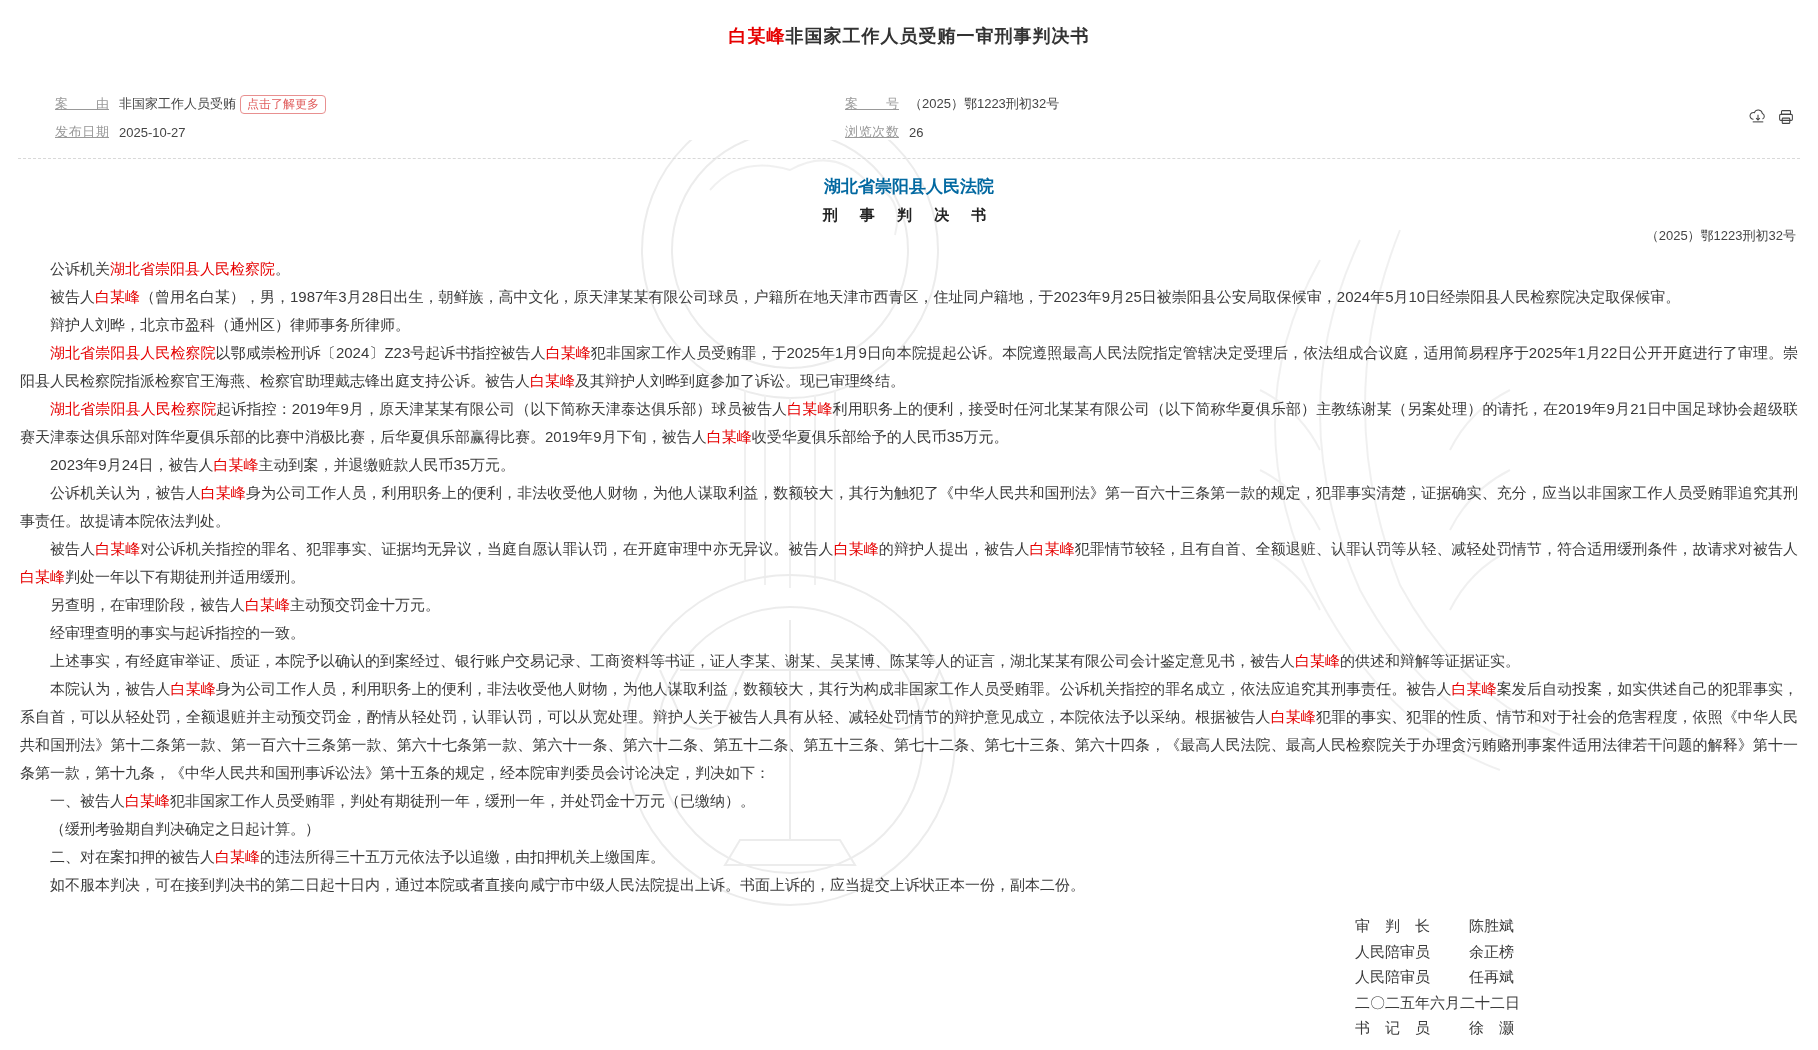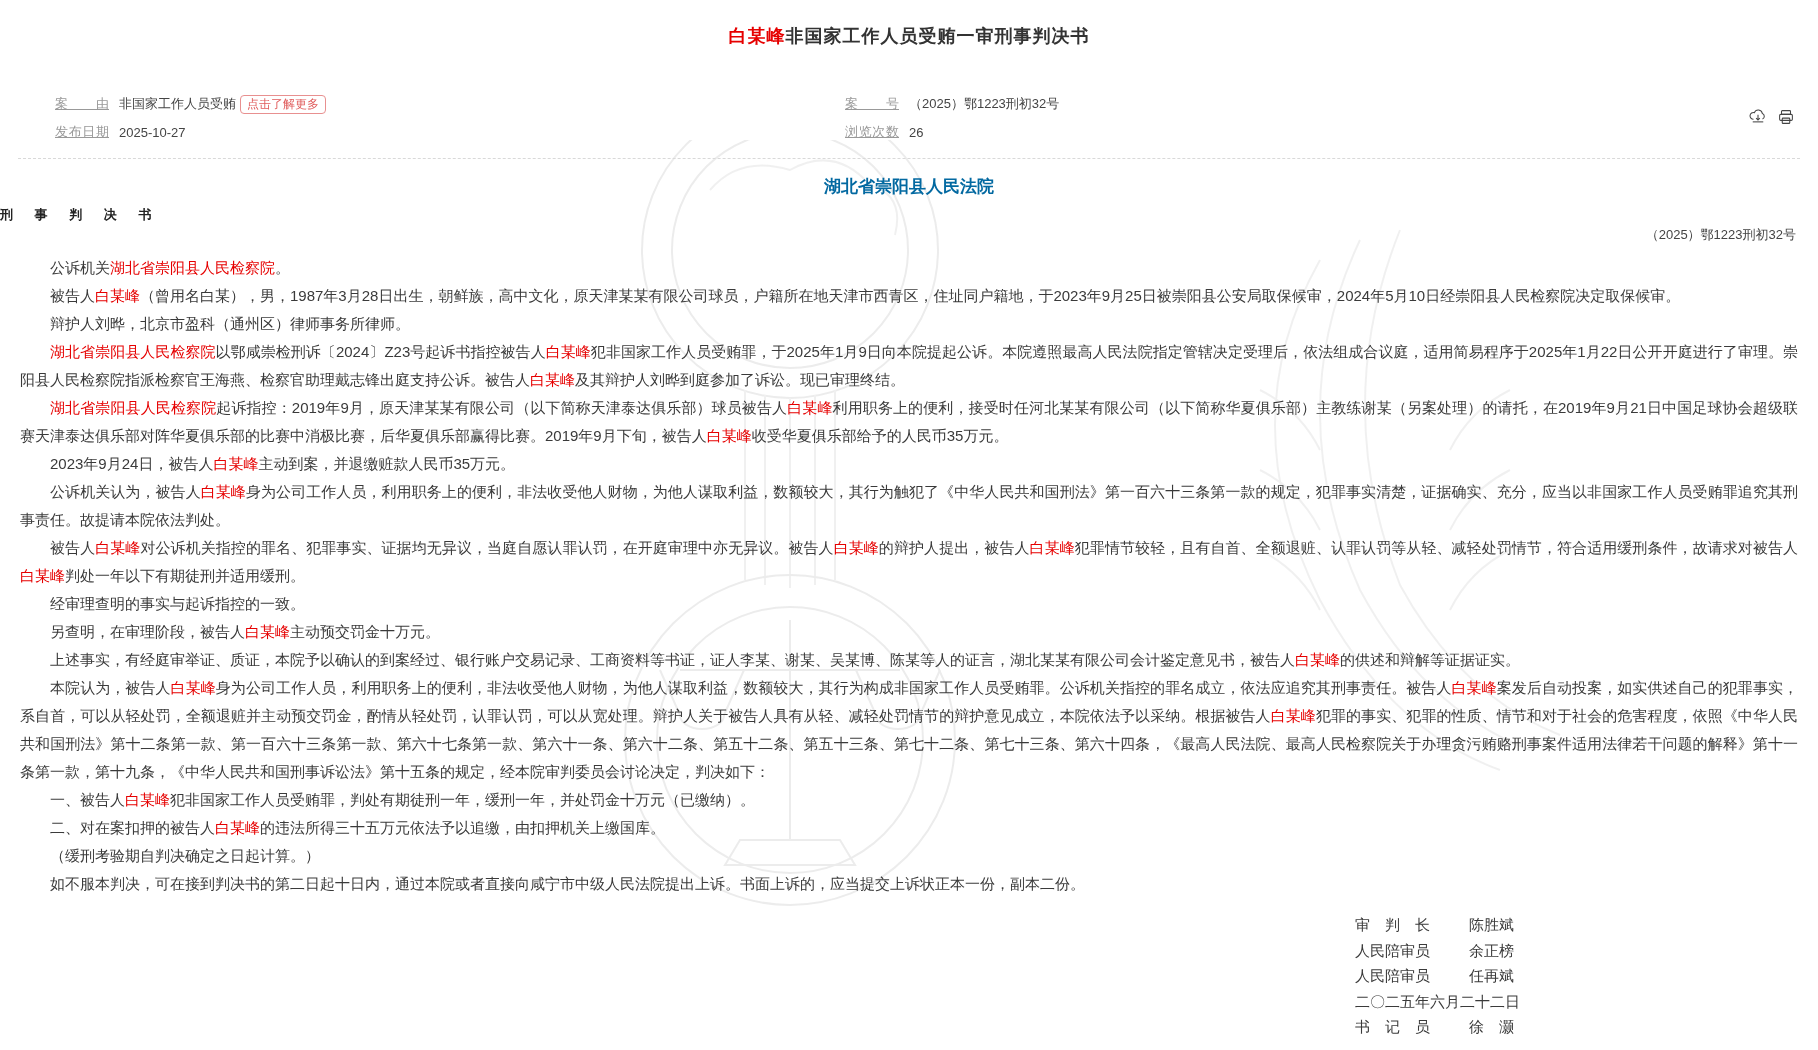--- a/index.html
+++ b/index.html
@@ -33,21 +33,21 @@
   }
   .meta-icons { position:absolute; right:22px; top:18px; display:flex; gap:8px; }
   .icon-btn { width:20px; height:20px; background:none; border:none; cursor:pointer; padding:0; color:#444; }
   .icon-btn svg { width:18px; height:18px; stroke:#444; fill:none; stroke-width:1.4; }
 
   .divider { border:none; border-top:1px dashed #d9d9d9; margin:12px 18px 0 18px; }
 
   
   .doc-header { margin-top:16px; }
   .court-name { text-align:center; font-size:17px; font-weight:700; color:#0369a1; }
-  .doc-type { text-align:left; font-size:13px; font-weight:600; letter-spacing:9px; margin-top:8px; color:#222; }
+  .doc-type { text-align:center; font-size:15px; font-weight:600; letter-spacing:9px; margin-top:8px; color:#222; }
   .case-no-right { text-align:right; font-size:13px; padding-right:22px; margin-top:2px; color:#444; }
 
   
   .doc-body { margin-top:10px; padding:0 20px; font-size:15px; line-height:28px; text-align:justify; color:#3a3a3a; }
   .doc-body p { text-indent:2em; }
 
   
   .signatures { width:fit-content; margin:14px 298px 0 auto; font-size:15px; line-height:25.5px; color:#3a3a3a; }
   .sig-line { display:flex; }
   .sig-role { white-space:pre; }
@@ -141,27 +141,27 @@
 
   <div class="doc-body">
       <p><span>公诉机关</span><span class="red">湖北省崇阳县人民检察院</span><span>。</span></p>
       <p><span>被告人</span><span class="red">白某峰</span><span>（曾用名白某），男，1987年3月28日出生，朝鲜族，高中文化，原天津某某有限公司球员，户籍所在地天津市西青区，住址同户籍地，于2023年9月25日被崇阳县公安局取保候审，2024年5月10日经崇阳县人民检察院决定取保候审。</span></p>
       <p><span>辩护人刘晔，北京市盈科（通州区）律师事务所律师。</span></p>
       <p><span class="red">湖北省崇阳县人民检察院</span><span>以鄂咸崇检刑诉〔2024〕Z23号起诉书指控被告人</span><span class="red">白某峰</span><span>犯非国家工作人员受贿罪，于2025年1月9日向本院提起公诉。本院遵照最高人民法院指定管辖决定受理后，依法组成合议庭，适用简易程序于2025年1月22日公开开庭进行了审理。崇阳县人民检察院指派检察官王海燕、检察官助理戴志锋出庭支持公诉。被告人</span><span class="red">白某峰</span><span>及其辩护人刘晔到庭参加了诉讼。现已审理终结。</span></p>
       <p><span class="red">湖北省崇阳县人民检察院</span><span>起诉指控：2019年9月，原天津某某有限公司（以下简称天津泰达俱乐部）球员被告人</span><span class="red">白某峰</span><span>利用职务上的便利，接受时任河北某某有限公司（以下简称华夏俱乐部）主教练谢某（另案处理）的请托，在2019年9月21日中国足球协会超级联赛天津泰达俱乐部对阵华夏俱乐部的比赛中消极比赛，后华夏俱乐部赢得比赛。2019年9月下旬，被告人</span><span class="red">白某峰</span><span>收受华夏俱乐部给予的人民币35万元。</span></p>
       <p><span>2023年9月24日，被告人</span><span class="red">白某峰</span><span>主动到案，并退缴赃款人民币35万元。</span></p>
       <p><span>公诉机关认为，被告人</span><span class="red">白某峰</span><span>身为公司工作人员，利用职务上的便利，非法收受他人财物，为他人谋取利益，数额较大，其行为触犯了《中华人民共和国刑法》第一百六十三条第一款的规定，犯罪事实清楚，证据确实、充分，应当以非国家工作人员受贿罪追究其刑事责任。故提请本院依法判处。</span></p>
       <p><span>被告人</span><span class="red">白某峰</span><span>对公诉机关指控的罪名、犯罪事实、证据均无异议，当庭自愿认罪认罚，在开庭审理中亦无异议。被告人</span><span class="red">白某峰</span><span>的辩护人提出，被告人</span><span class="red">白某峰</span><span>犯罪情节较轻，且有自首、全额退赃、认罪认罚等从轻、减轻处罚情节，符合适用缓刑条件，故请求对被告人</span><span class="red">白某峰</span><span>判处一年以下有期徒刑并适用缓刑。</span></p>
+      <p><span>另查明，在审理阶段，被告人</span><span class="red">白某峰</span><span>主动预交罚金十万元。</span></p>
       <p><span>经审理查明的事实与起诉指控的一致。</span></p>
-      <p><span>另查明，在审理阶段，被告人</span><span class="red">白某峰</span><span>主动预交罚金十万元。</span></p>
       <p><span>上述事实，有经庭审举证、质证，本院予以确认的到案经过、银行账户交易记录、工商资料等书证，证人李某、谢某、吴某博、陈某等人的证言，湖北某某有限公司会计鉴定意见书，被告人</span><span class="red">白某峰</span><span>的供述和辩解等证据证实。</span></p>
       <p><span>本院认为，被告人</span><span class="red">白某峰</span><span>身为公司工作人员，利用职务上的便利，非法收受他人财物，为他人谋取利益，数额较大，其行为构成非国家工作人员受贿罪。公诉机关指控的罪名成立，依法应追究其刑事责任。被告人</span><span class="red">白某峰</span><span>案发后自动投案，如实供述自己的犯罪事实，系自首，可以从轻处罚，全额退赃并主动预交罚金，酌情从轻处罚，认罪认罚，可以从宽处理。辩护人关于被告人具有从轻、减轻处罚情节的辩护意见成立，本院依法予以采纳。根据被告人</span><span class="red">白某峰</span><span>犯罪的事实、犯罪的性质、情节和对于社会的危害程度，依照《中华人民共和国刑法》第十二条第一款、第一百六十三条第一款、第六十七条第一款、第六十一条、第六十二条、第五十二条、第五十三条、第七十二条、第七十三条、第六十四条，《最高人民法院、最高人民检察院关于办理贪污贿赂刑事案件适用法律若干问题的解释》第十一条第一款，第十九条，《中华人民共和国刑事诉讼法》第十五条的规定，经本院审判委员会讨论决定，判决如下：</span></p>
       <p><span>一、被告人</span><span class="red">白某峰</span><span>犯非国家工作人员受贿罪，判处有期徒刑一年，缓刑一年，并处罚金十万元（已缴纳）。</span></p>
+      <p><span>（缓刑考验期自判决确定之日起计算。）</span></p>
       <p><span>二、对在案扣押的被告人</span><span class="red">白某峰</span><span>的违法所得三十五万元依法予以追缴，由扣押机关上缴国库。</span></p>
-      <p><span>（缓刑考验期自判决确定之日起计算。）</span></p>
       <p><span>如不服本判决，可在接到判决书的第二日起十日内，通过本院或者直接向咸宁市中级人民法院提出上诉。书面上诉的，应当提交上诉状正本一份，副本二份。</span></p>
     </div>
 
   <div class="signatures">
       <div class="sig-line">
         <span class="sig-role">审　判　长</span>
         <span class="sig-name">陈胜斌</span>
       </div>
       <div class="sig-line">
         <span class="sig-role">人民陪审员</span>

